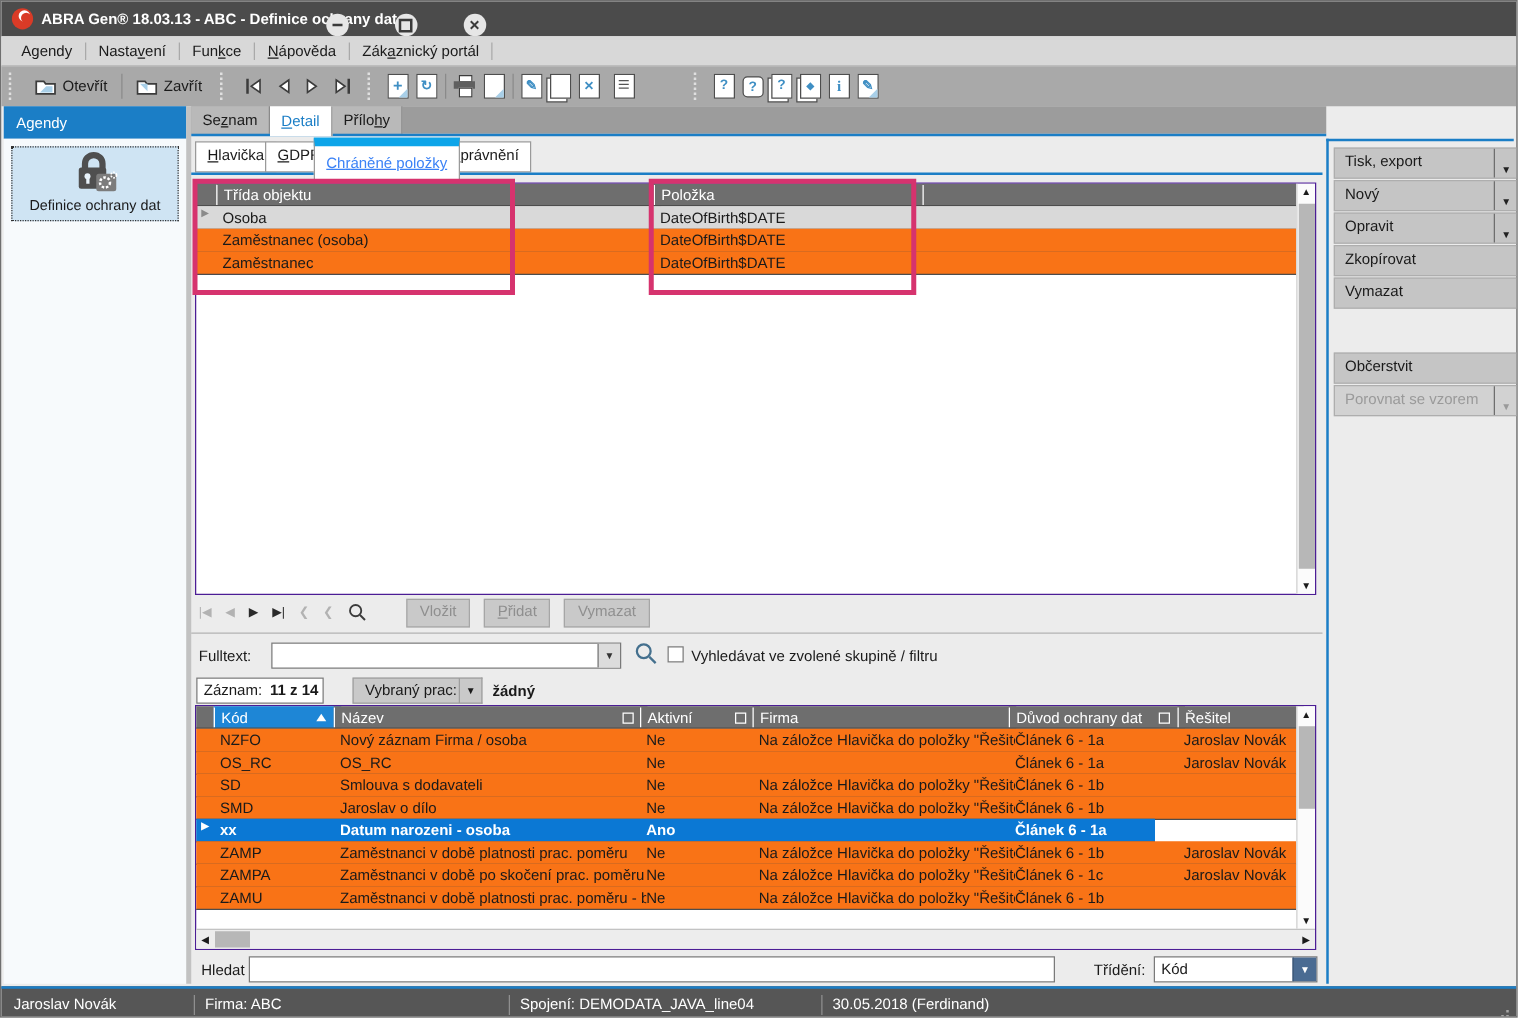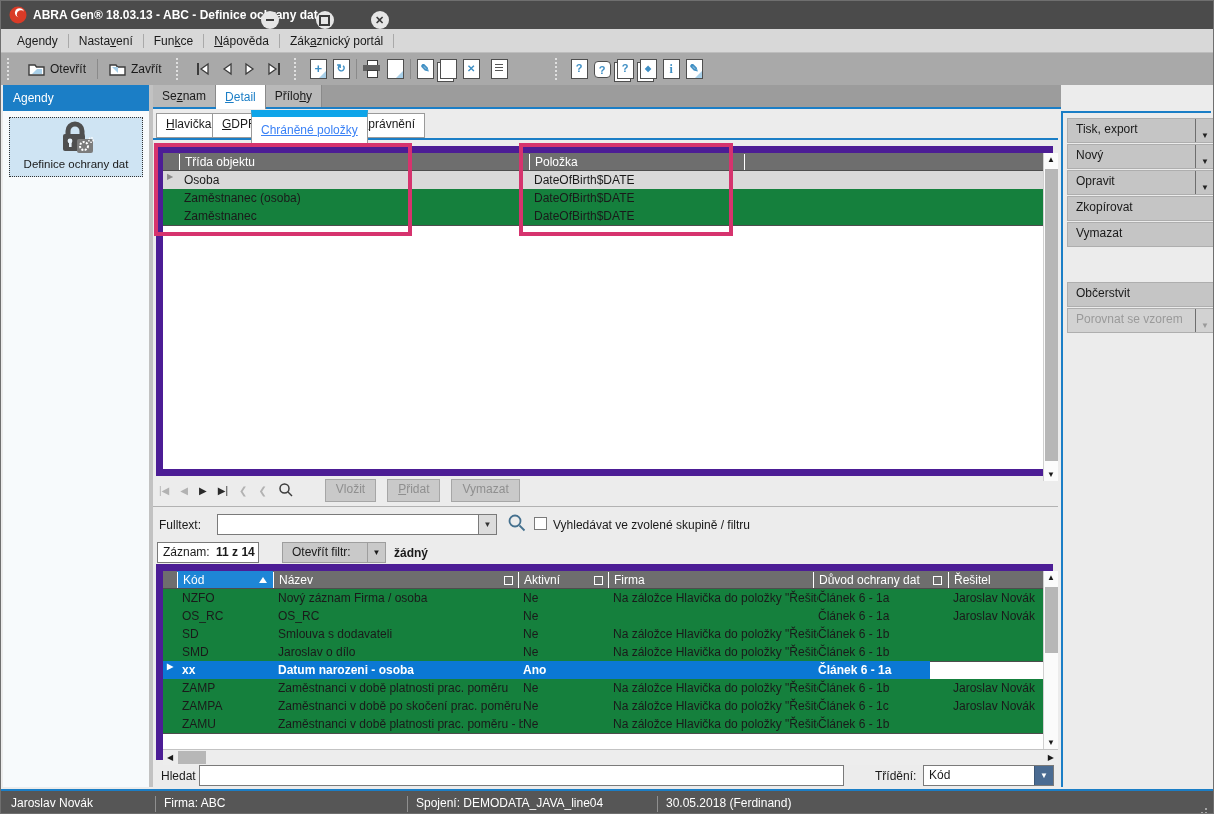--- a/index.html
+++ b/index.html
@@ -45,25 +45,25 @@
   .side-div{left:148px;top:84px;width:4px;height:702px;background:#c2c2c2;}
   .agenda-item{position:absolute;left:6px;top:6px;width:132px;height:58px;background:#cfe4f3;border:1px dotted #333;text-align:center;font-size:11.5px;}
   
   .tabstrip{left:152px;top:84px;width:908px;height:22px;background:#9c9c9c;display:flex;}
   .mtab{background:#b9b9b9;border-right:1px solid #8a8a8a;padding:0 9px;line-height:22px;height:22px;}
   .mtab.active{background:#fff;color:#1b7ec6;height:24px;line-height:24px;position:relative;z-index:3;}
   .blueline{background:#1b7ec6;}
   .stab{position:absolute;top:3px;height:23px;line-height:21px;background:#fff;border:1px solid #9a9a9a;padding:0 9px;}
   .stab.active{top:0;height:28px;line-height:26px;border-top:7px solid #0ea5e9;border-bottom:none;color:#3b82f6;z-index:3;text-decoration:underline;}
   
-  .gframe{background:#fff;border:7px solid #4c1d95;}
+  .gframe{background:#fff;border:1px solid #4c1d95;}
   .ghead{position:absolute;background:#6e6e6e;color:#fff;height:18px;line-height:18px;}
   .gcell{position:absolute;height:18px;line-height:18px;padding-left:5px;white-space:nowrap;overflow:hidden;}
   .hsep{position:absolute;top:1px;width:1px;height:16px;background:#fff;}
-  .grow{position:absolute;height:18px;border-bottom:1px solid #4d4d4d;background:#15803d;}
+  .grow{position:absolute;height:18px;border-bottom:1px solid #4d4d4d;background:#f97316;}
   .grow.focus{background:#d9d9d9;}
   .grow.sel{background:#0b78d4;color:#fff;font-weight:bold;}
   .mark::before{content:"▶";font-size:8px;position:absolute;left:4px;top:1px;}
   .sq{position:absolute;top:5px;width:7px;height:7px;border:1px solid #fff;}
   .sortup{position:absolute;top:6px;width:0;height:0;border-left:4px solid transparent;border-right:4px solid transparent;border-bottom:6px solid #fff;}
   
   .sb-track{background:#fbfbfb;border-left:1px solid #d0d0d0;}
   .sb-thumb{position:absolute;background:#b7b7b7;}
   .arr{position:absolute;color:#1a1a1a;font-size:8px;text-align:center;width:100%;}
   .hscroll{background:#ededed;border-top:1px solid #c3c3c3;}
@@ -268,21 +268,21 @@
       <circle cx="8" cy="8" r="5.5" fill="none" stroke="#44708e" stroke-width="1.8"></circle>
       <path d="M12.5 12.5l5 5" stroke="#44708e" stroke-width="1.8"></path>
     </svg>
   <span class="abs input" style="left:533px;top:516px;width:13px;height:13px"></span>
   <span class="abs" style="left:552px;top:517px">Vyhledávat ve zvolené skupině / filtru</span>
 
   <div class="abs input" style="left:156px;top:541px;width:102px;height:21px;line-height:19px;padding-left:5px">
     <span>Záznam:</span>
     <b style="margin-left:3px">11 z 14</b>
   </div>
-  <div class="abs gbtn" style="left:281px;top:541px;width:86px;padding-left:9px">Otevřít filtr:</div>
+  <div class="abs gbtn" style="left:281px;top:541px;width:86px;padding-left:9px">Vybraný prac:</div>
   <div class="abs gbtn" style="left:367px;top:541px;width:18px;text-align:center;font-size:8px;border-left:none">▼</div>
   <b class="abs" style="left:393px;top:545px">žádný</b>
 
   <div class="abs gframe" style="left:155px;top:563px;width:897px;height:196px">
 
     <div class="ghead" style="left:0;top:0;width:14px"></div>
     <div class="ghead" style="left:14px;top:0;width:96px;padding-left:6px;background:#1e86d6"><span>Kód</span><span class="sortup" style="left:82px"></span></div>
     <div class="ghead" style="left:110px;top:0;width:245px;padding-left:6px"><span>Název</span><span class="sq" style="left:231px"></span></div>
     <div class="ghead" style="left:355px;top:0;width:90px;padding-left:6px"><span>Aktivní</span><span class="sq" style="left:76px"></span></div>
     <div class="ghead" style="left:445px;top:0;width:205px;padding-left:6px"><span>Firma</span></div>

